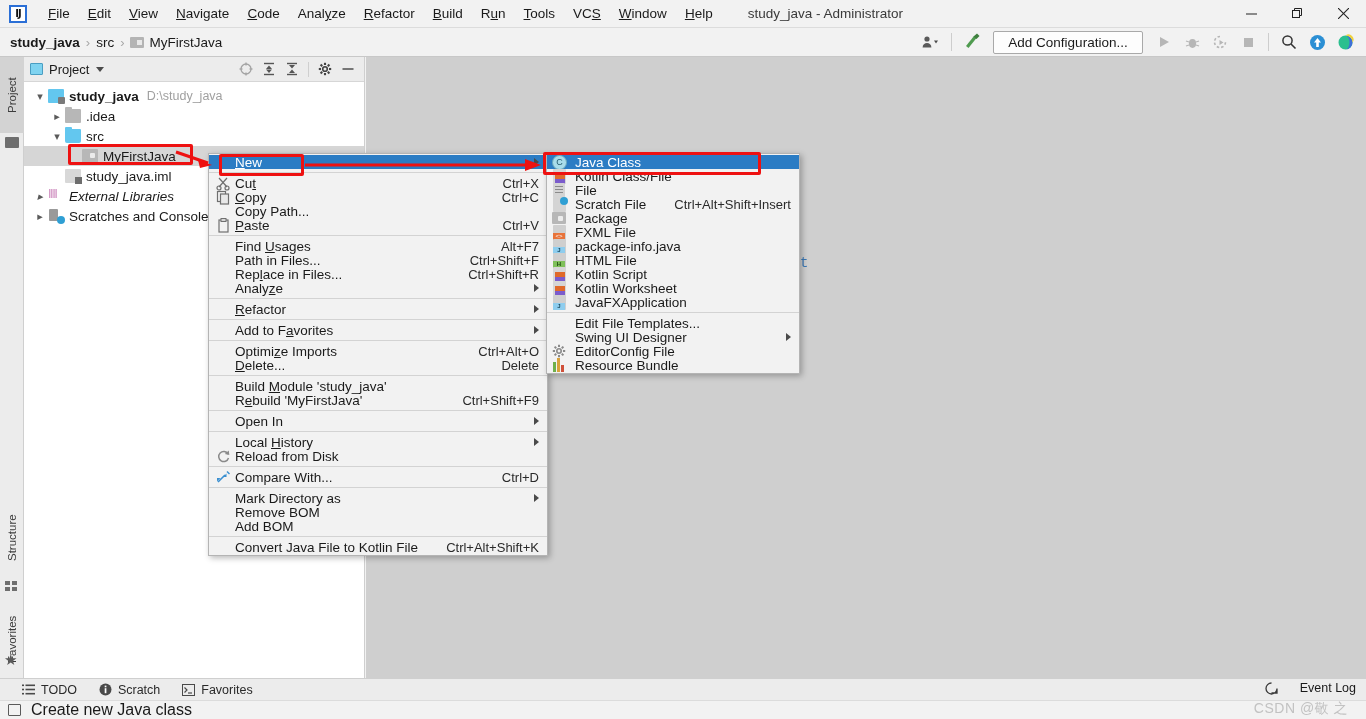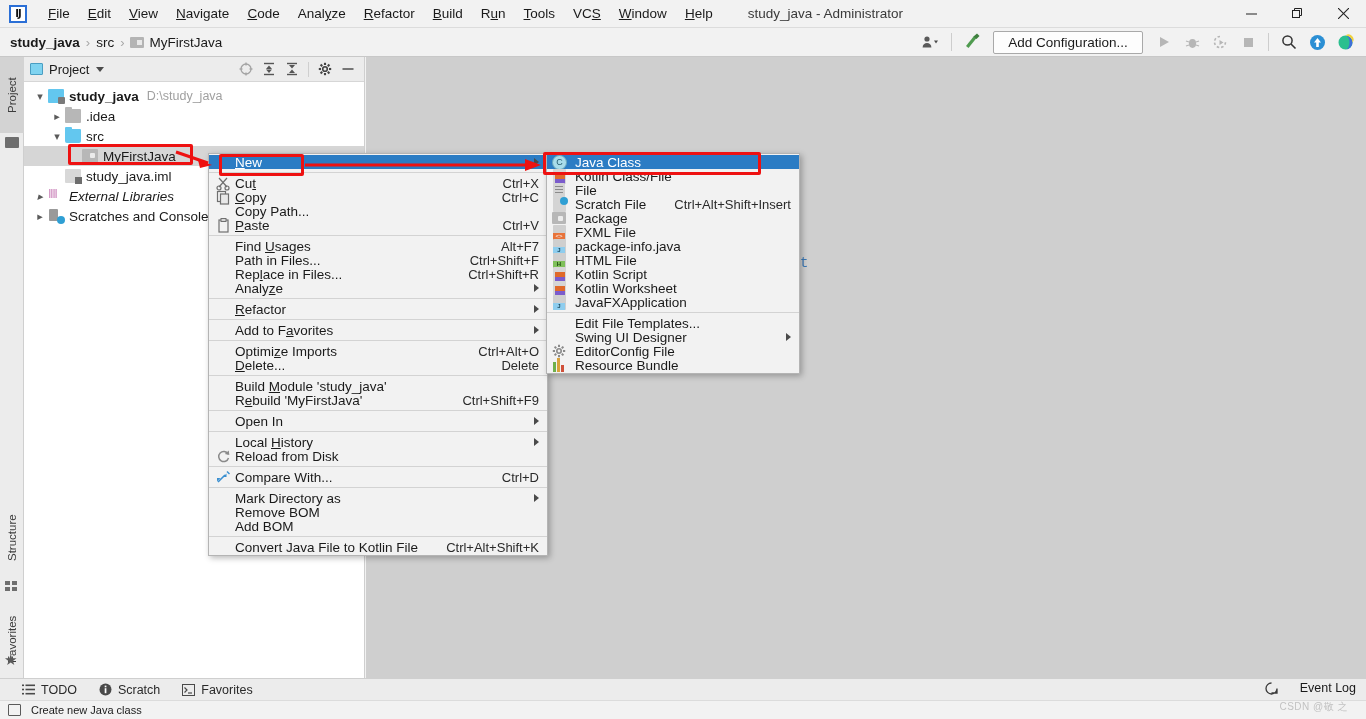--- a/index.html
+++ b/index.html
@@ -232,33 +232,33 @@
   
   .bottom-tabs {
     position: absolute; left: 0; top: 678px; width: 1366px; height: 22px;
     background: #ececec; border-top: 1px solid #cfcfcf;
     display: flex; align-items: center; font-size: 12.5px; color: #2a2a2a;
   }
   .bt-item { display: flex; align-items: center; gap: 6px; margin-left: 22px; }
   .statusbar {
     position: absolute; left: 0; top: 700px; width: 1366px; height: 19px;
     background: #f2f2f2; border-top: 1px solid #dcdcdc;
-    display: flex; align-items: center; font-size: 11px; color: #1a1a1a;
+    display: flex; align-items: center; font-size: 16px; color: #1a1a1a;
   }
   .sb-ic {
     width: 13px; height: 12px; border: 1.5px solid #5a5a5a; margin-left: 8px;
     margin-right: 10px; border-radius: 1px;
   }
   .evt-log {
     position: absolute; right: 10px; top: 681px;
     display: flex; align-items: center; gap: 22px; font-size: 12.5px;
   }
   .csdn {
     position: absolute; right: 18px; top: 700px;
-    font-size: 10px; color: #c2c2c2; letter-spacing: 0.5px;
+    font-size: 14px; color: #c2c2c2; letter-spacing: 0.5px;
   }
 
   
   .ann { position: absolute; pointer-events: none; }
   .ann-rect { border: 3px solid #ee1111; border-radius: 2px; }
   svg.ann-arrow { position: absolute; overflow: visible; }
 </style>
 </head>
 <body>
 

